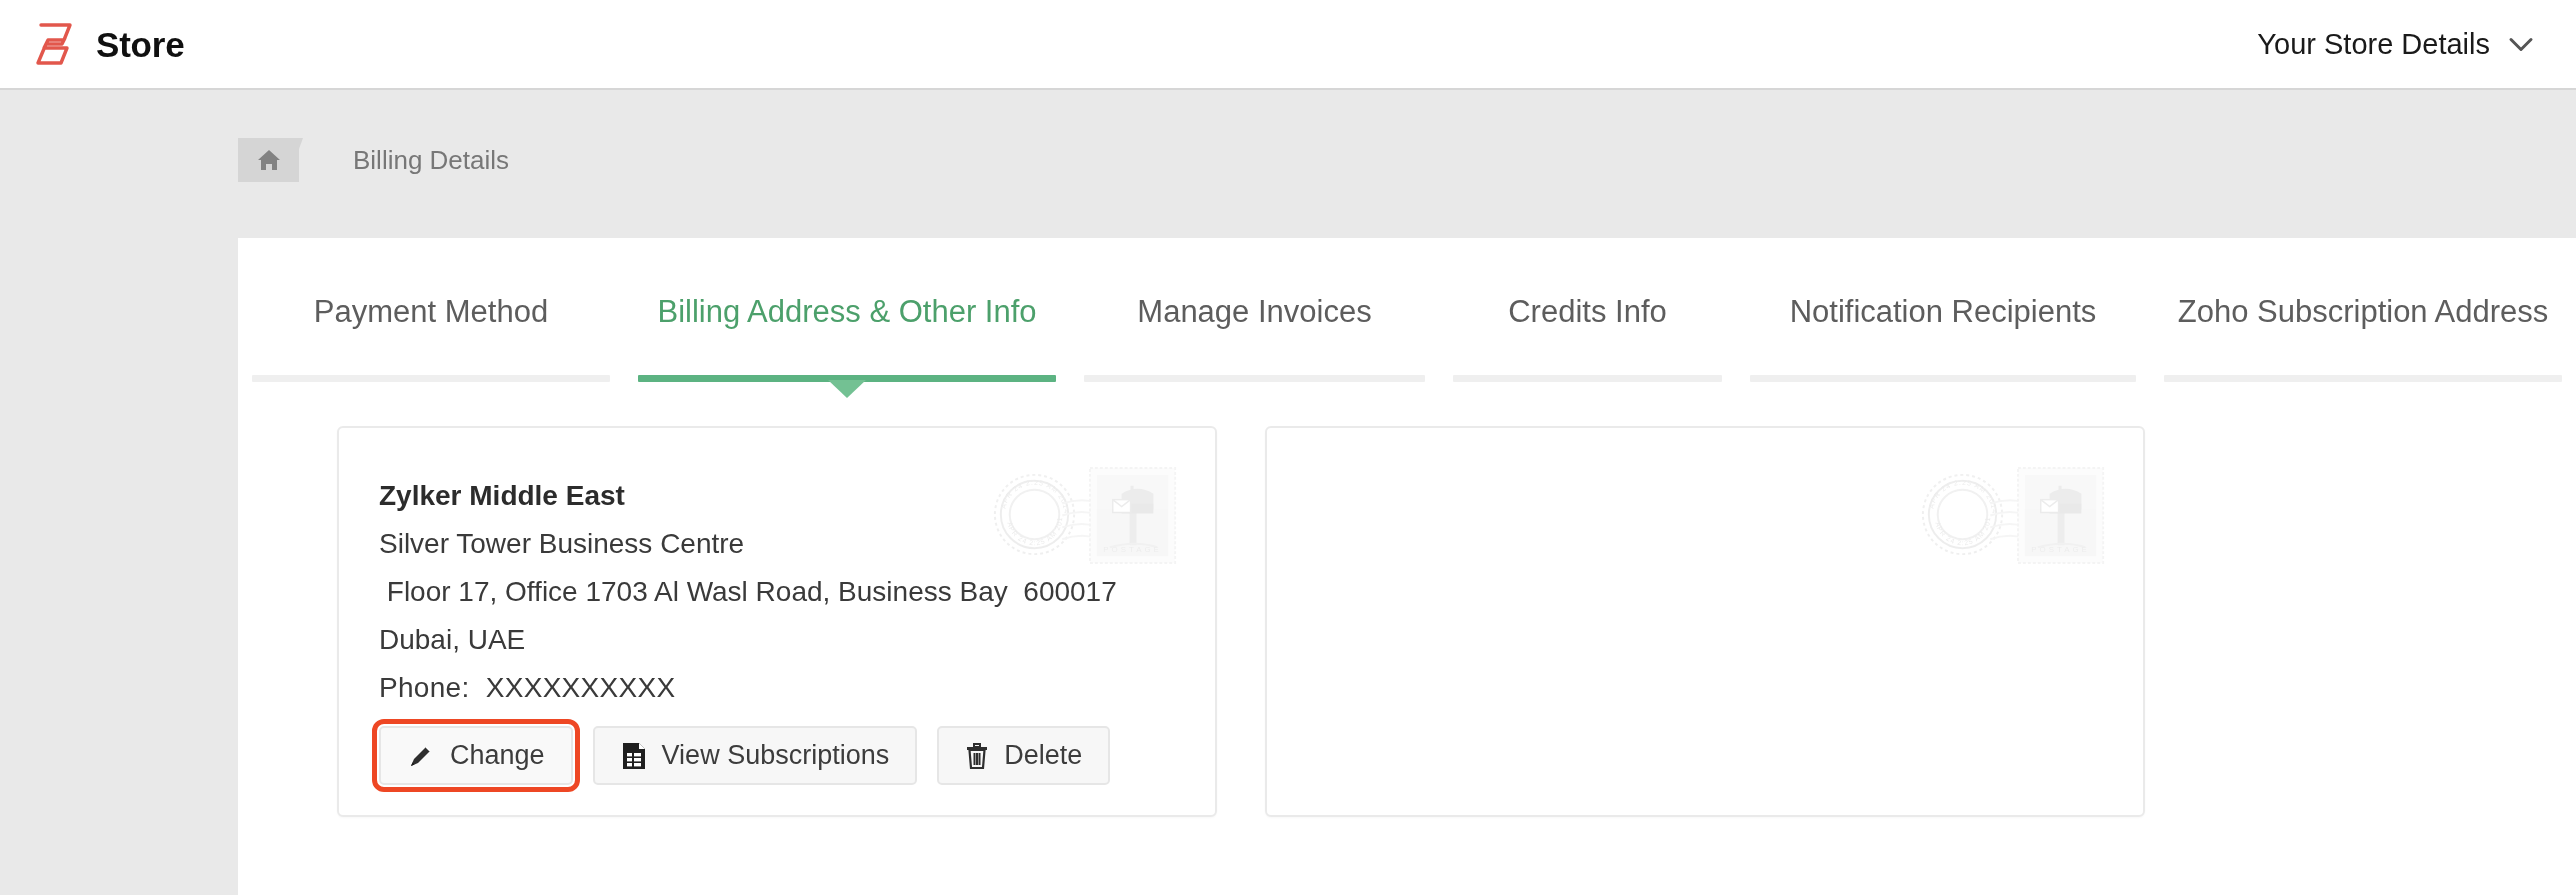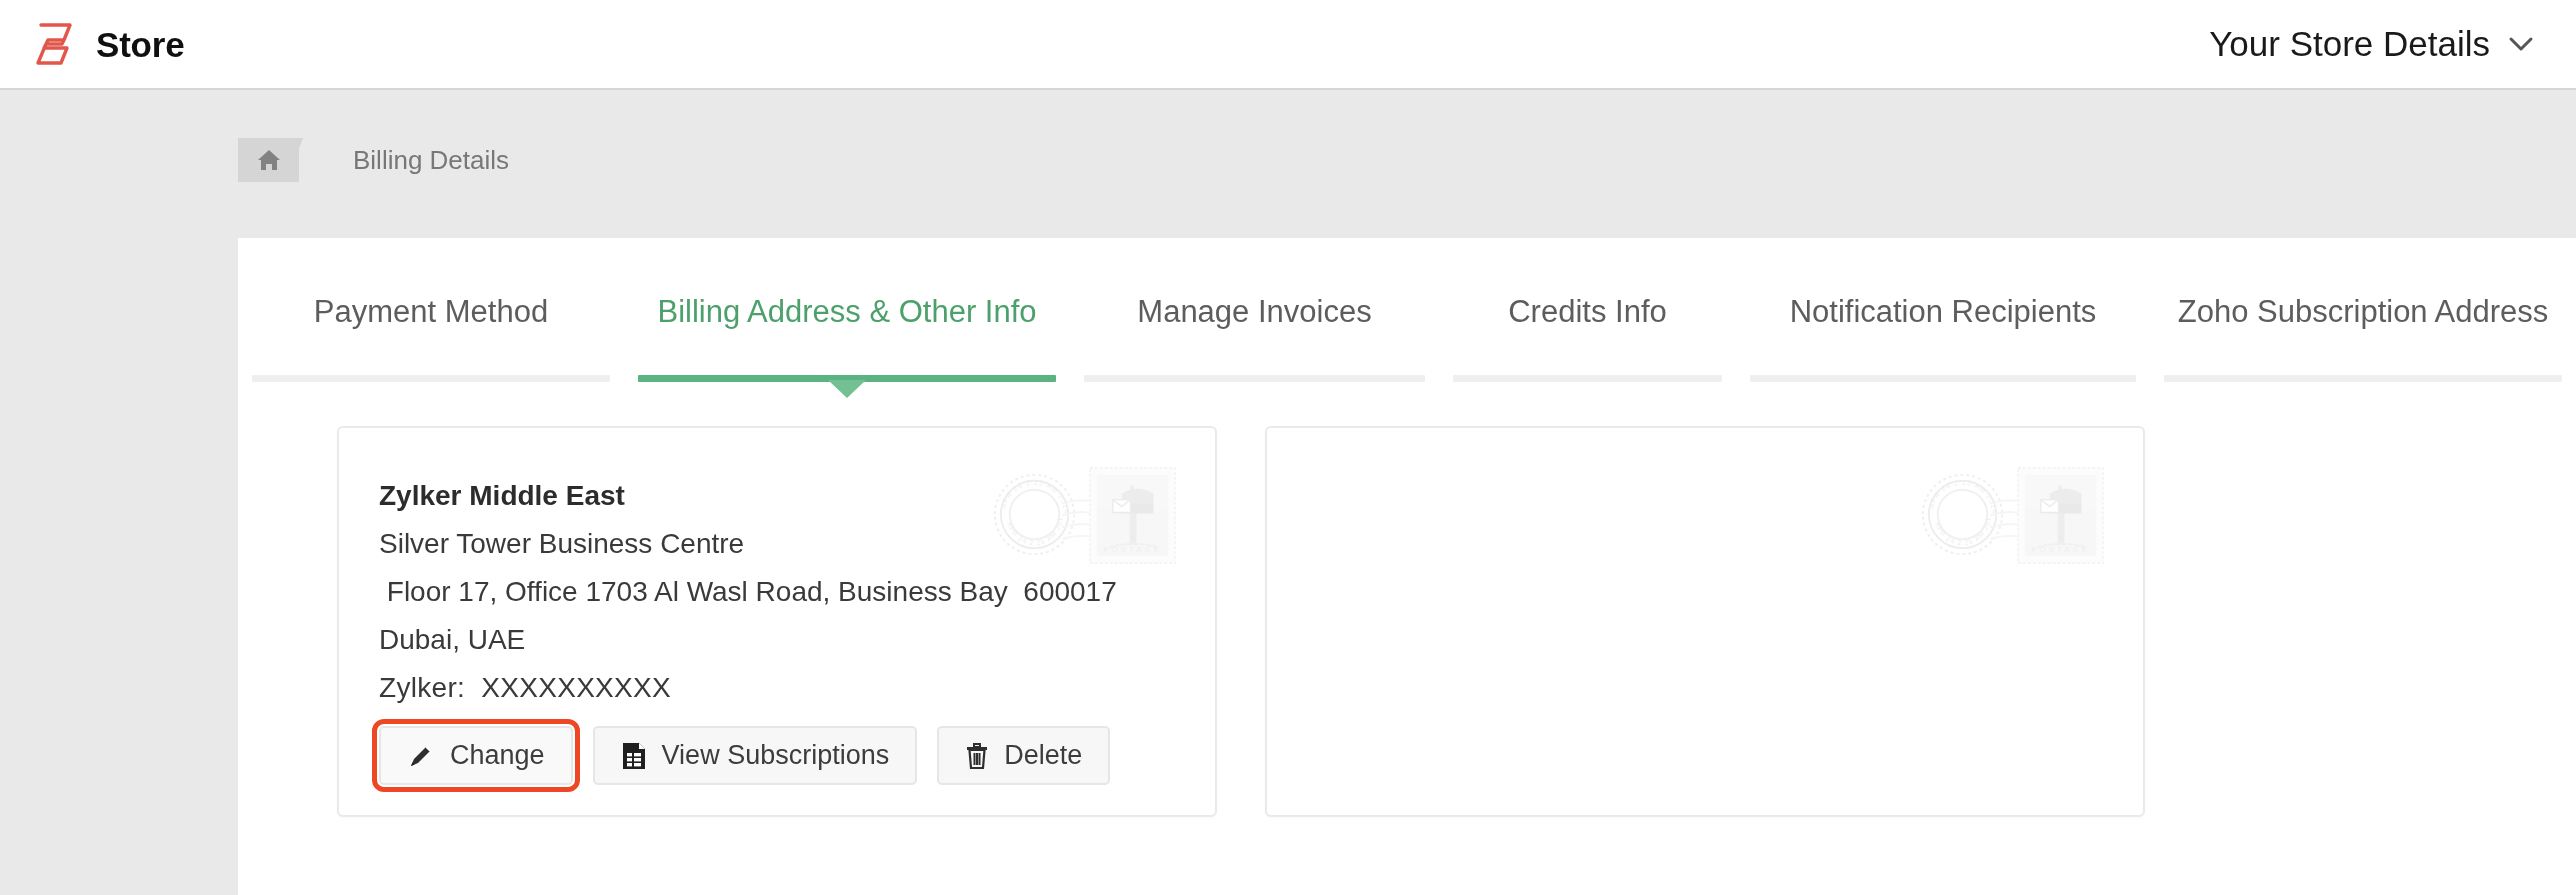--- a/index.html
+++ b/index.html
@@ -27,21 +27,21 @@
     font-size: 35px; font-weight: 700; color: #101010;
     letter-spacing: -0.2px; line-height: 1;
   }
   .store-details {
     position: absolute; right: 42px; top: 50%;
     transform: translateY(-50%);
     display: flex; align-items: center; gap: 18px;
     cursor: pointer;
   }
   .store-details-label {
-    font-size: 35px; color: #1a1a1a; font-weight: 400;
+    font-size: 29px; color: #1a1a1a; font-weight: 400;
   }
   .chevron-down { width: 26px; height: 16px; display:block; }
 
   
   .page-body {
     position: absolute; top: 90px; left: 0;
     width: 2576px; height: 805px;
     background: #e9e9e9;
   }
 
@@ -262,21 +262,21 @@
     </div>
 
     <div class="cards-area">
 
       <div class="addr-card">
         <div class="card-body">
           <div class="addr-line company">Zylker Middle East</div>
           <div class="addr-line">Silver Tower Business Centre</div>
           <div class="addr-line"> Floor 17, Office 1703 Al Wasl Road, Business Bay  600017</div>
           <div class="addr-line">Dubai, UAE</div>
-          <div class="addr-line phone">Zylker:  XXXXXXXXXX</div>
+          <div class="addr-line phone">Phone:  XXXXXXXXXX</div>
         </div>
 
         <div class="postal-deco">
           <svg viewBox="0 0 210 110">
             <g opacity="0.55">
 
               <circle cx="52" cy="55" r="40" fill="none" stroke="#e3e3e3" stroke-width="2" stroke-dasharray="3 3"></circle>
               <circle cx="52" cy="55" r="34" fill="none" stroke="#e0e0e0" stroke-width="2"></circle>
               <circle cx="52" cy="55" r="25" fill="none" stroke="#e5e5e5" stroke-width="2"></circle>
               <path id="pm-top" d="M 22 55 A 30 30 0 0 1 82 55" fill="none"></path>

